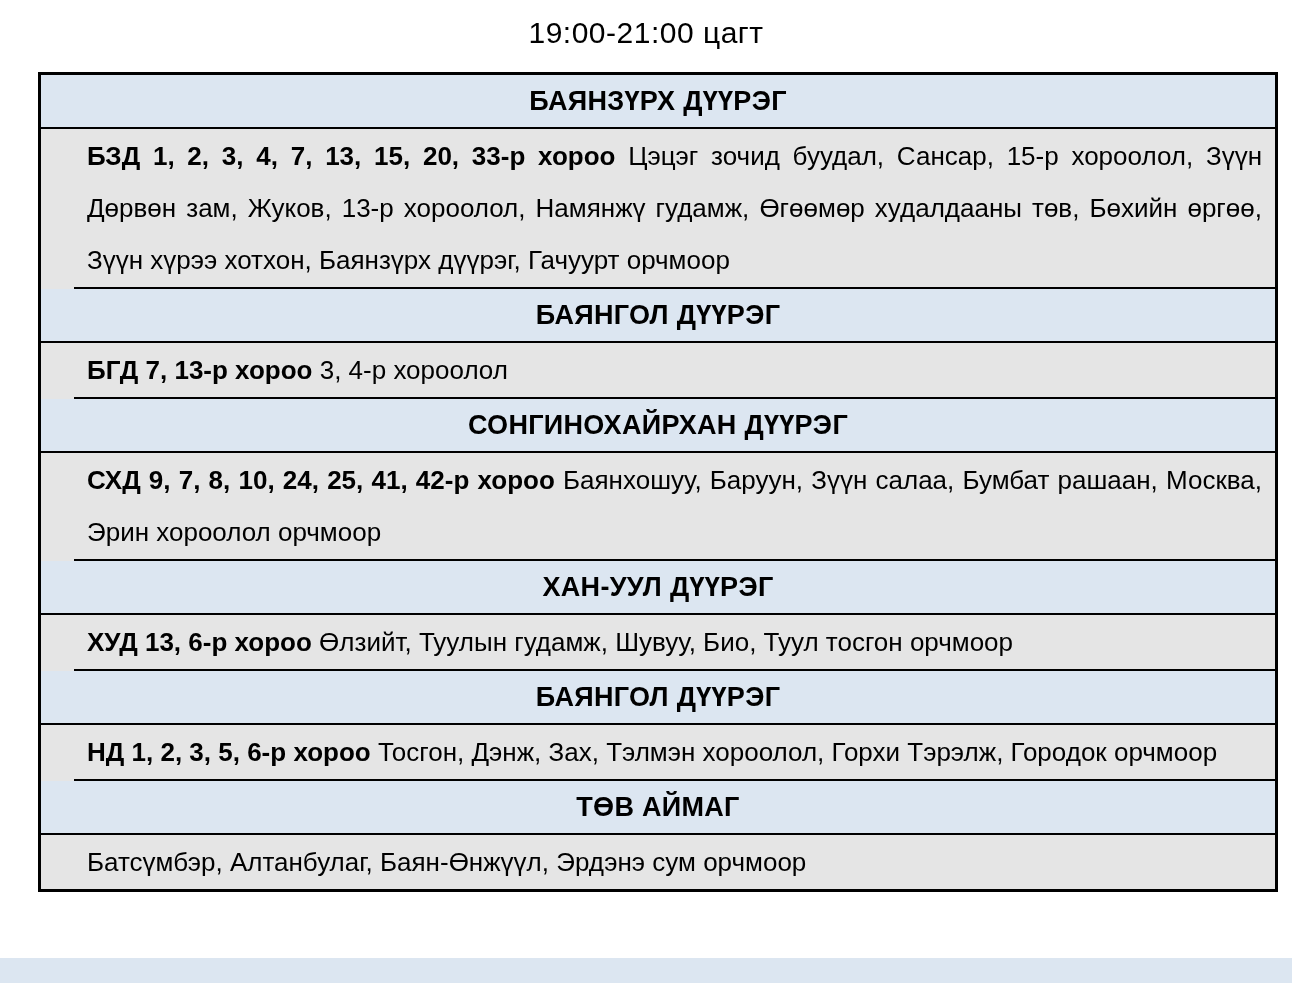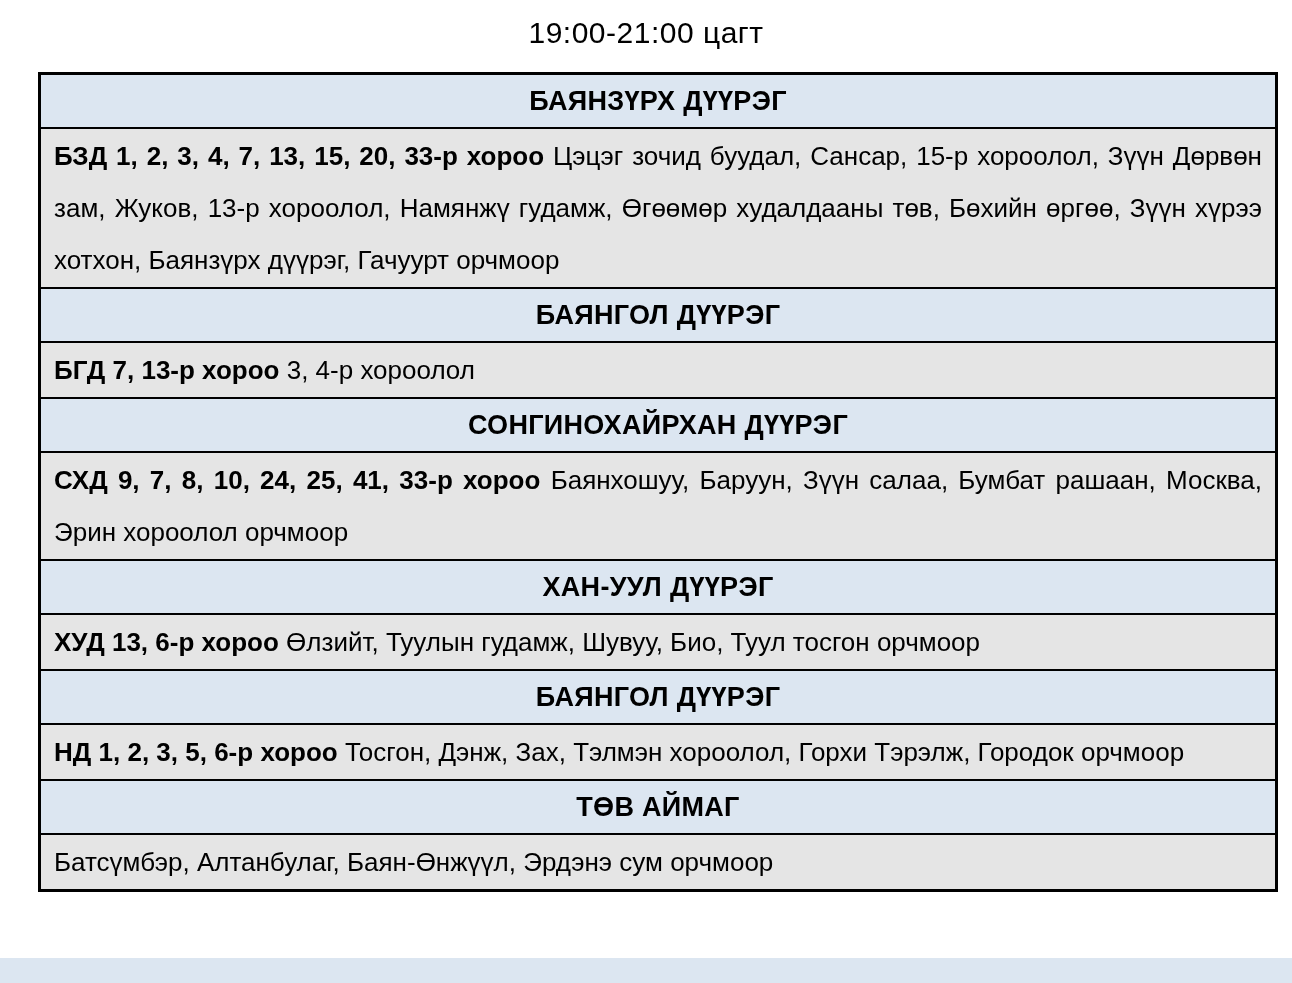--- a/index.html
+++ b/index.html
@@ -39,20 +39,21 @@
     border-bottom: 2px solid var(--border-color, #000);
     letter-spacing: 0.3px;
   }
   .body-row {
     font-size: 26px;
     line-height: 52px;
     padding: 1px 13px;
     text-align: justify;
     text-justify: inter-word;
     border-bottom: 2px solid var(--border-color, #000);
+    margin-left: 33px;
   }
   .district-section:last-child .body-row { border-bottom: none; }
   .body-row .khoroo { font-weight: 700; }
   .bottom-strip {
     position: absolute;
     left: 0;
     bottom: 0;
     width: 1292px;
     height: 25px;
     background: var(--header-bg, #dce6f1);
@@ -77,21 +78,21 @@
     <div class="header-row">БАЯНГОЛ ДҮҮРЭГ</div>
     <div class="body-row">
       <span class="khoroo">БГД 7, 13-р хороо</span>
       <span class="areas">3, 4-р хороолол</span>
     </div>
   </div>
 
   <div class="district-section">
     <div class="header-row">СОНГИНОХАЙРХАН ДҮҮРЭГ</div>
     <div class="body-row">
-      <span class="khoroo">СХД 9, 7, 8, 10, 24, 25, 41, 33-р хороо</span>
+      <span class="khoroo">СХД 9, 7, 8, 10, 24, 25, 41, 42-р хороо</span>
       <span class="areas">Баянхошуу, Баруун, Зүүн салаа, Бумбат рашаан, Москва, Эрин хороолол орчмоор</span>
     </div>
   </div>
 
   <div class="district-section">
     <div class="header-row">ХАН-УУЛ ДҮҮРЭГ</div>
     <div class="body-row">
       <span class="khoroo">ХУД 13, 6-р хороо</span>
       <span class="areas">Өлзийт, Туулын гудамж, Шувуу, Био, Туул тосгон орчмоор</span>
     </div>

